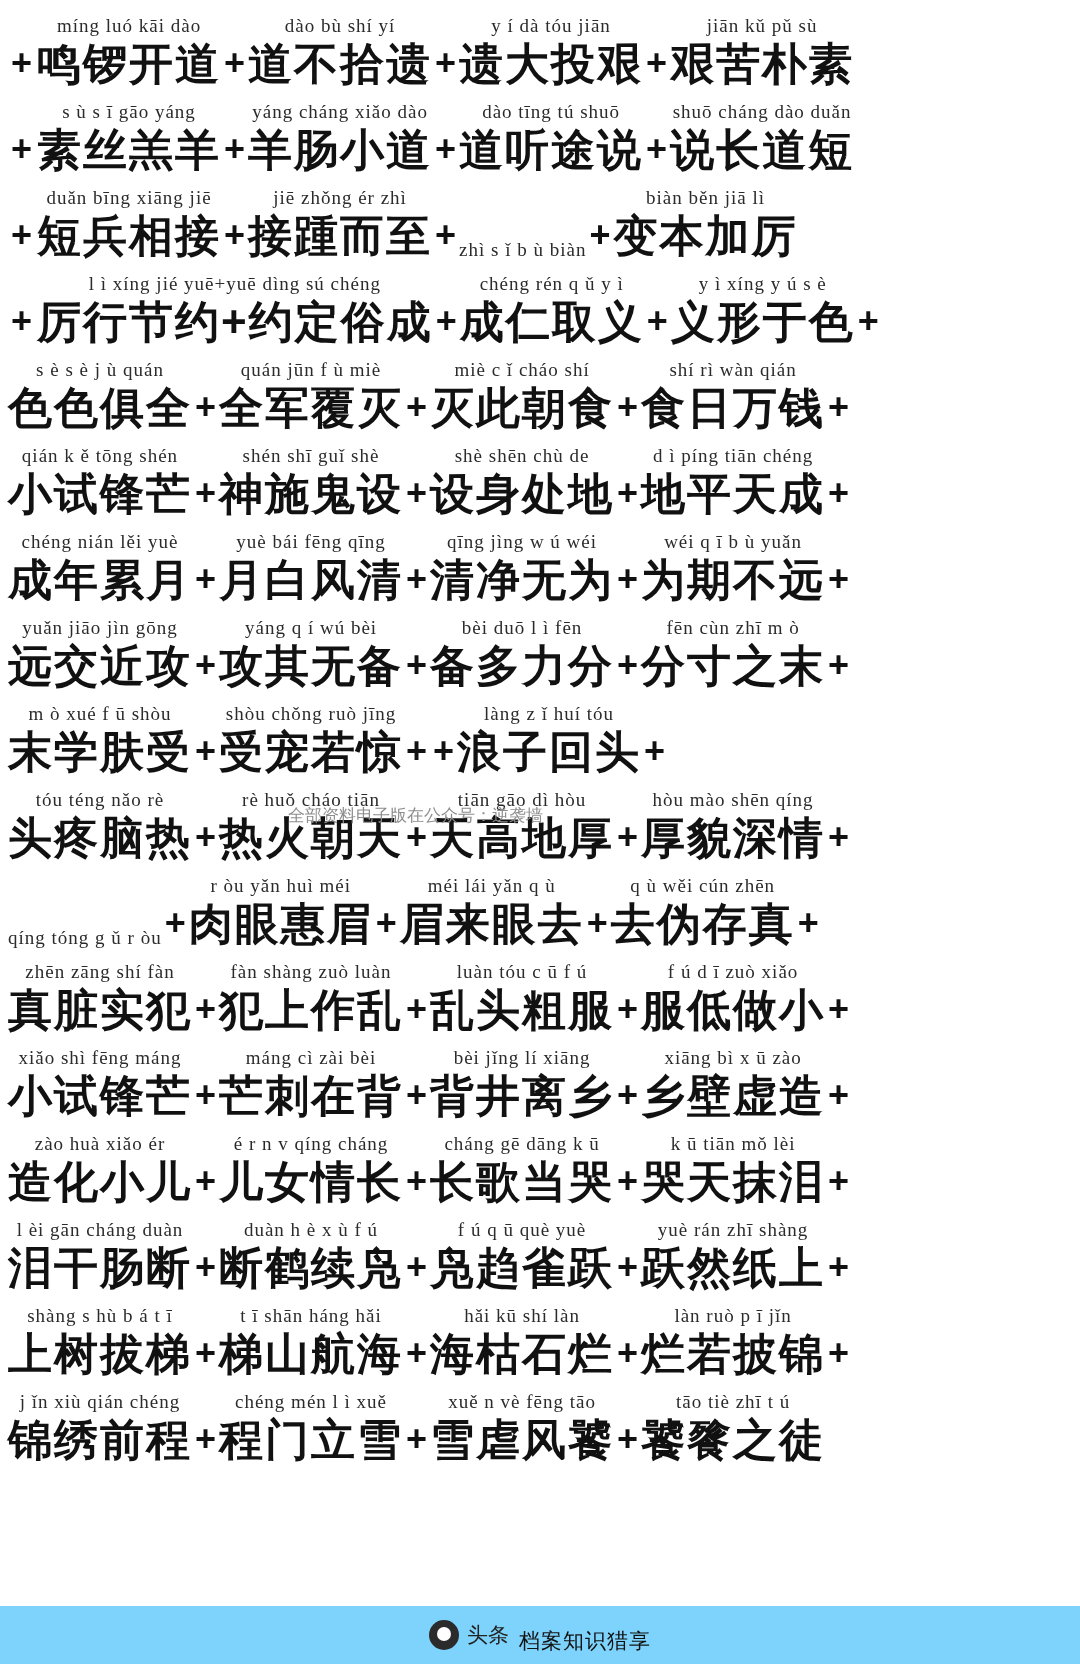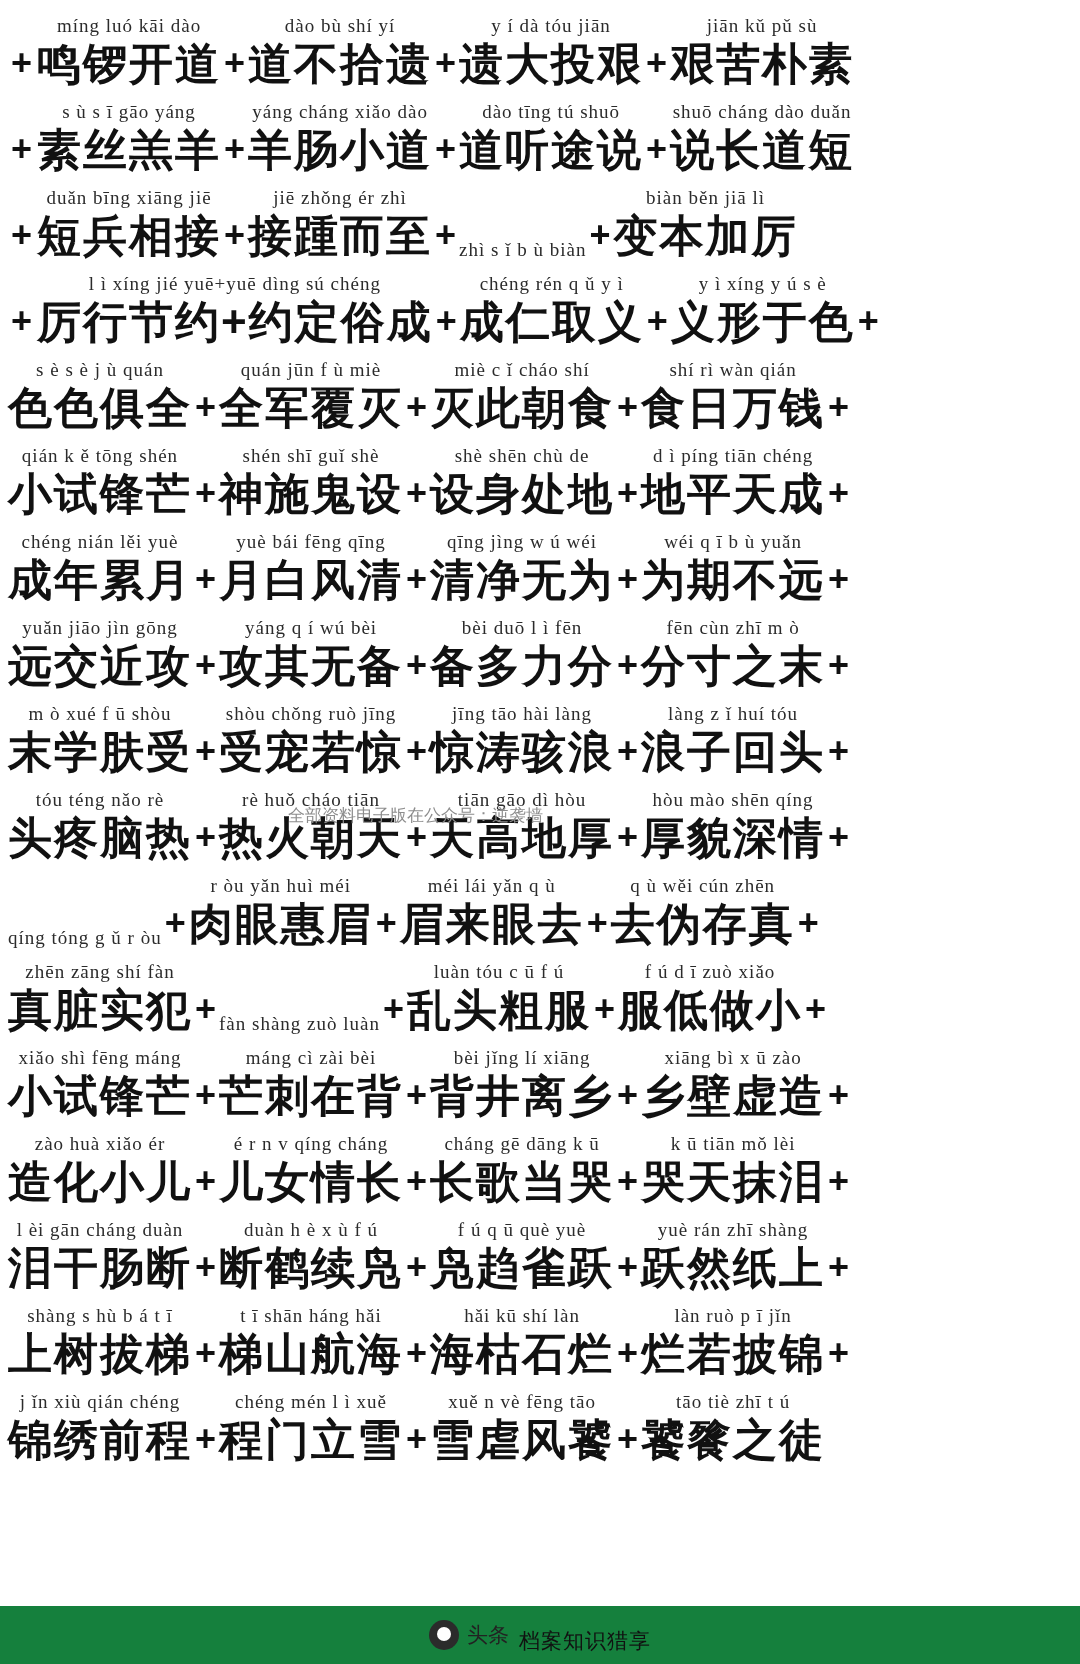--- a/index.html
+++ b/index.html
@@ -79,21 +79,21 @@
     white-space: nowrap;
   }
   .footer {
     position: absolute;
     left: 0;
     bottom: 0;
     width: 1080px;
     height: 58px;
     display: flex;
     justify-content: center;
-    background: #15803d;
+    background: #7dd3fc;
   }
   .footer-inner {
     display: flex;
     align-items: center;
     gap: 10px;
   }
   .tt-logo {
     display: flex;
     align-items: center;
     font-family: "Liberation Sans", sans-serif;
@@ -309,24 +309,20 @@
         <div class="cell">
           <div class="pinyin">m ò xué f ū shòu</div>
           <div class="idiom">末学肤受</div>
         </div>
         <span class="plus">+</span>
         <div class="cell">
           <div class="pinyin">shòu chǒng ruò jīng</div>
           <div class="idiom">受宠若惊</div>
         </div>
         <span class="plus">+</span>
-        <div class="cell">
-          <div class="pinyin">jīng tāo hài làng</div>
-          <div class="idiom">惊涛骇浪</div>
-        </div>
         <span class="plus">+</span>
         <div class="cell">
           <div class="pinyin">làng z ǐ huí tóu</div>
           <div class="idiom">浪子回头</div>
         </div>
         <span class="plus">+</span>
       </div>
       <div class="row">
         <div class="cell">
           <div class="pinyin">tóu téng nǎo rè</div>
@@ -371,20 +367,21 @@
         <span class="plus">+</span>
       </div>
       <div class="row">
         <div class="cell">
           <div class="pinyin">zhēn zāng shí fàn</div>
           <div class="idiom">真脏实犯</div>
         </div>
         <span class="plus">+</span>
         <div class="cell">
           <div class="pinyin">fàn shàng zuò luàn</div>
+          <div class="idiom">犯上作乱</div>
         </div>
         <span class="plus">+</span>
         <div class="cell">
           <div class="pinyin">luàn tóu c ū f ú</div>
           <div class="idiom">乱头粗服</div>
         </div>
         <span class="plus">+</span>
         <div class="cell">
           <div class="pinyin">f ú d ī zuò xiǎo</div>
           <div class="idiom">服低做小</div>

